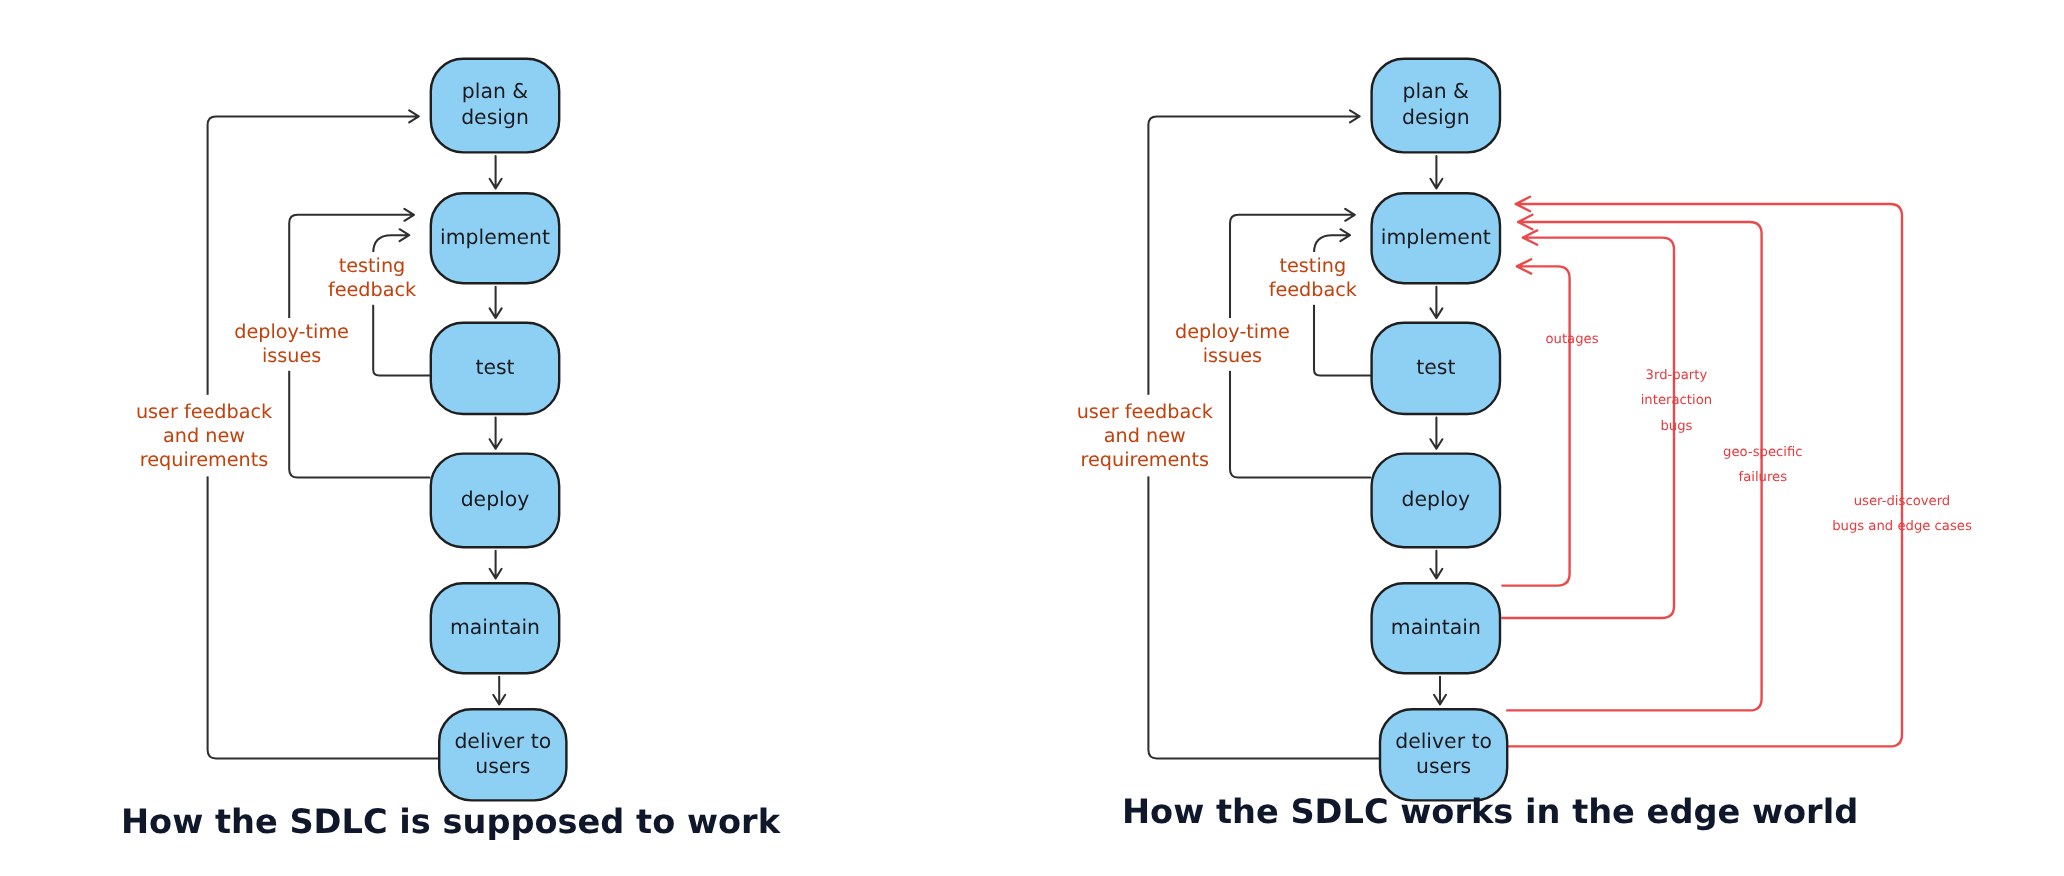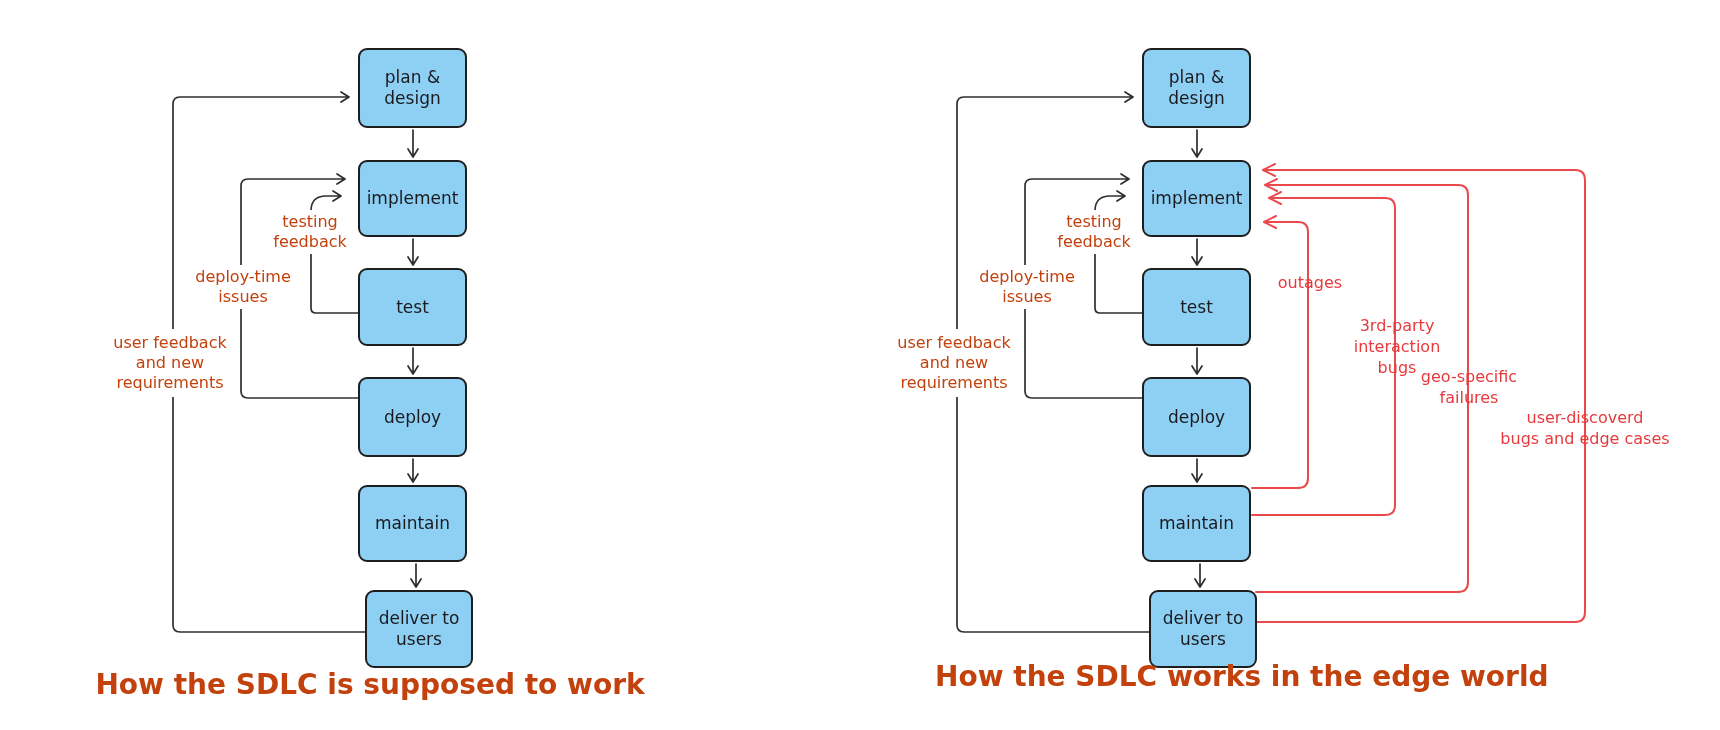--- a/index.html
+++ b/index.html
@@ -8,52 +8,52 @@
     width:1720px;height:730px;
     background:#ffffff;
     font-family:"DejaVu Sans",sans-serif;
     overflow:hidden;
   }
   #wires{position:absolute;left:0;top:0;width:1720px;height:730px;}
   .node{
     position:absolute;
     background:#8ed0f4;
     border:2px solid #1e1e1e;
-    border-radius:9px;
+    border-radius:28px;
     display:flex;align-items:center;justify-content:center;
     text-align:center;
     font-size:17px;line-height:21px;
     color:#1b1b1f;
     white-space:pre-line;
     box-sizing:border-box;
   }
   .edge-label{
     position:absolute;
     display:flex;align-items:center;justify-content:center;
     text-align:center;
     font-size:16px;line-height:20px;
     color:#c2410c;
     background:#ffffff;
     white-space:pre-line;
   }
   .failure-label{
     position:absolute;
     display:flex;align-items:center;justify-content:center;
     text-align:center;
-    font-size:16px;line-height:21px;
+    font-size:11px;line-height:21px;
     color:#e8393d;
     background:transparent;
     white-space:pre-line;
   }
   .caption{
     position:absolute;
-    text-align:center;
+    text-align:right;
     font-size:28px;
     font-weight:bold;
-    color:#c2410c;
+    color:#0f172a;
     white-space:nowrap;
   }
   .blk{stroke:#2f2f2f;stroke-width:1.7;fill:none;stroke-linecap:round;stroke-linejoin:round;}
   .red{stroke:#ea4a4c;stroke-width:2;fill:none;stroke-linecap:round;stroke-linejoin:round;}
 </style>
 </head>
 <body>
 
 <div id="stage">
 
@@ -125,21 +125,21 @@
 
   <div class="edge-label" style="left:1049px;top:210px;width:90px;height:44px;">testing
 feedback</div>
   <div class="edge-label" style="left:971px;top:265px;width:112px;height:44px;">deploy-time
 issues</div>
   <div class="edge-label" style="left:890px;top:329px;width:128px;height:68px;">user feedback
 and new
 requirements</div>
 
   <div class="failure-label" style="left:1266px;top:270px;width:88px;height:24px;">outages</div>
-  <div class="failure-label" style="left:1340px;top:312px;width:114px;height:68px;">3rd-party
+  <div class="failure-label" style="left:1340px;top:299px;width:114px;height:68px;">3rd-party
 interaction
 bugs</div>
   <div class="failure-label" style="left:1410px;top:364px;width:118px;height:46px;">geo-specific
 failures</div>
   <div class="failure-label" style="left:1485px;top:406px;width:200px;height:44px;">user-discoverd
 bugs and edge cases</div>
 
   <div class="caption" style="left:935px;top:660px;width:600px;">How the SDLC works in the edge world</div>
 
 </div>

